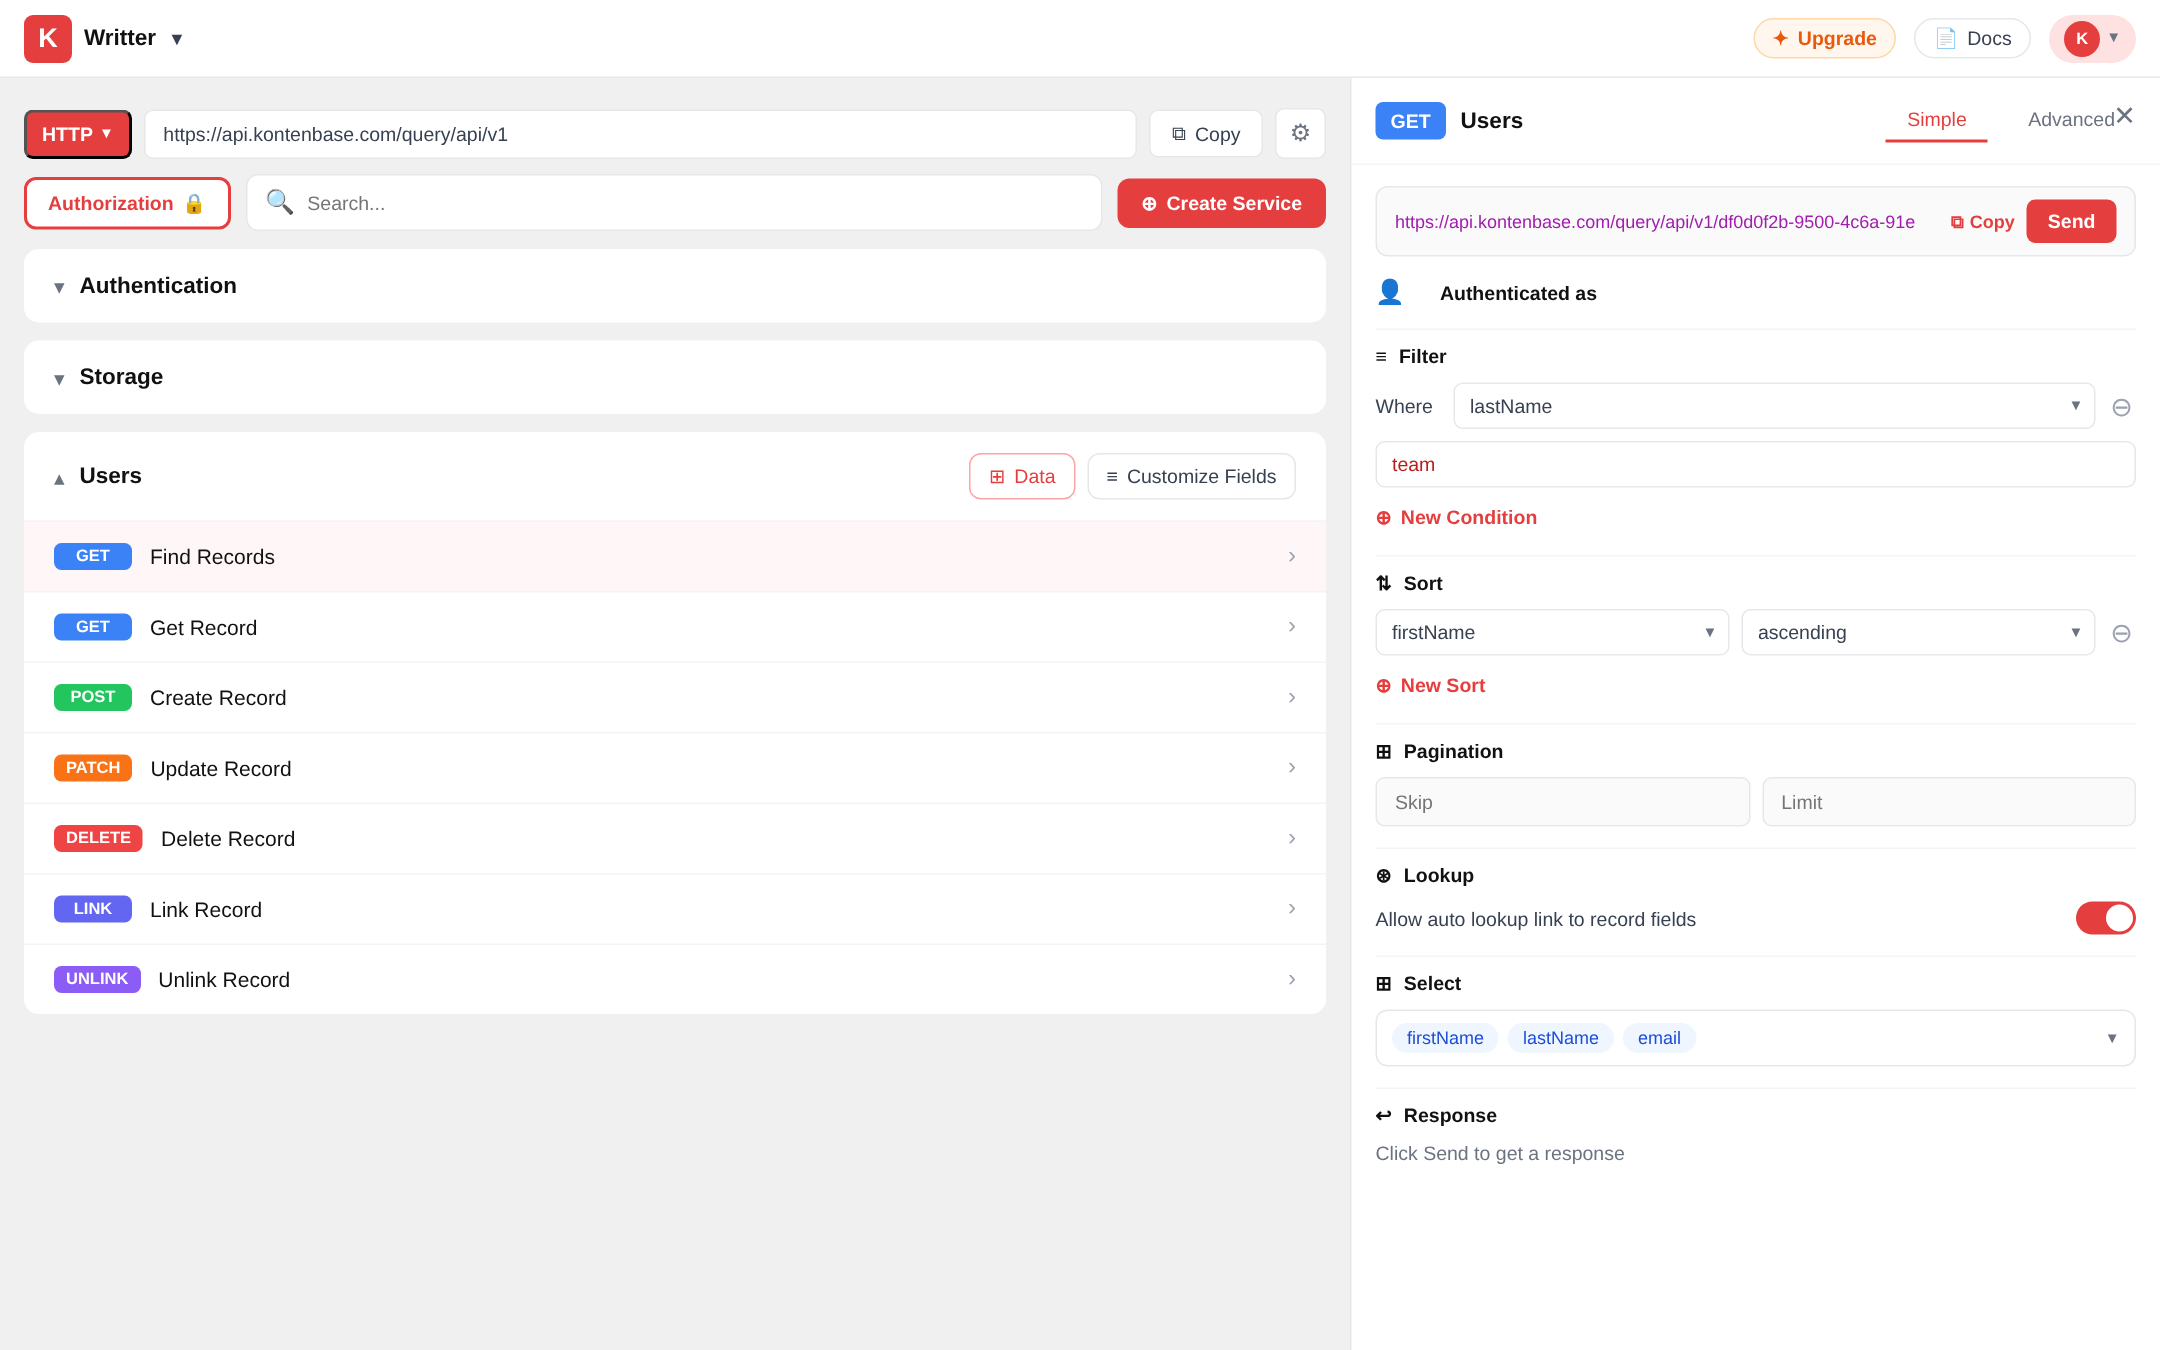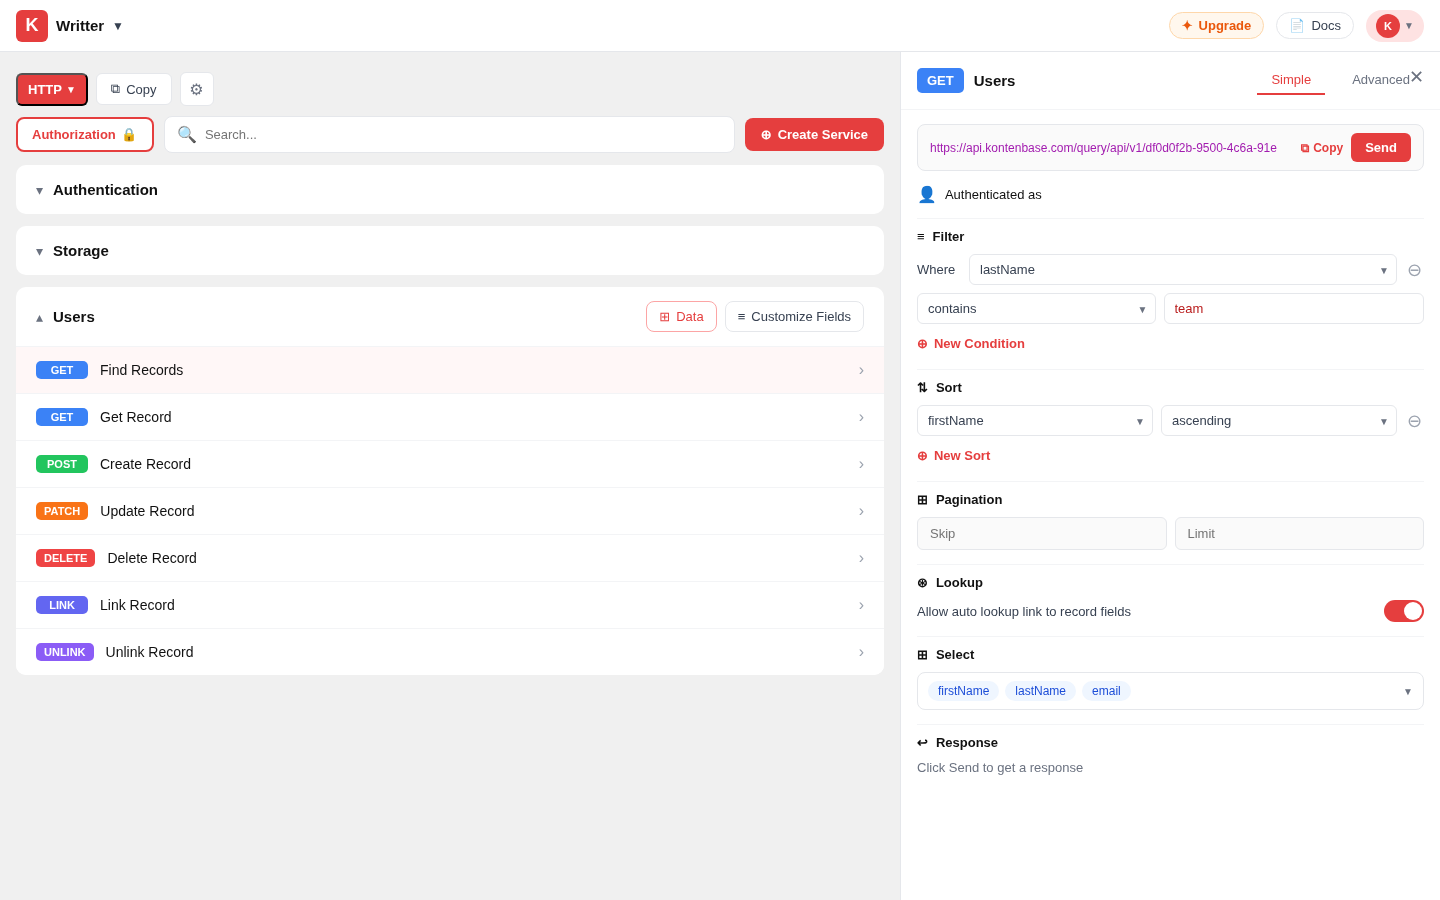--- a/index.html
+++ b/index.html
@@ -224,21 +224,21 @@
       font-size: 12px; font-weight: 600; cursor: pointer; padding: 0;
     }
     .send-btn {
       background: #e53e3e; color: white;
       border: none; border-radius: 6px;
       padding: 7px 14px; font-size: 13px; font-weight: 700; cursor: pointer;
     }
 
     .auth-section { margin-bottom: 14px; }
     .auth-label { display: flex; align-items: center; gap: 8px; margin-bottom: 8px; }
-    .auth-label-text { font-size: 13px; font-weight: 400; color: #111; }
+    .auth-label-text { font-size: 13px; font-weight: 700; color: #111; margin-left: 15px; }
     .auth-dropdown {
       width: 100%; padding: 8px 12px;
       border: 1px solid #e5e7eb; border-radius: 8px;
       font-size: 13px; color: #374151; background: #fff;
       appearance: none; cursor: pointer;
     }
     .dropdown-wrapper { position: relative; }
     .dropdown-wrapper::after {
       content: '▼'; position: absolute; right: 12px; top: 50%; transform: translateY(-50%);
       font-size: 10px; color: #6b7280; pointer-events: none;
@@ -371,20 +371,21 @@
 <div class="main-layout">
 
   <div class="left-panel">
 
     <div class="url-bar-container">
       <div class="url-row">
         <button class="http-badge">
           <span>HTTP</span>
           <span style="font-size:10px;">▼</span>
         </button>
+        <input class="url-input" type="text" value="https://api.kontenbase.com/query/api/v1" style="">
         <button class="copy-btn">
           <span>⧉</span>
           <span>Copy</span>
         </button>
         <div class="gear-btn">
           <span>⚙</span>
         </div>
       </div>
       <div class="action-row">
         <button class="auth-btn">
@@ -536,25 +537,20 @@
           <span class="where-label">Where</span>
           <div class="field-dropdown-wrapper">
             <select class="field-dropdown">
               <option>lastName</option>
             </select>
           </div>
           <span class="remove-btn">⊖</span>
         </div>
 
         <div class="condition-row">
-          <div class="condition-select-wrapper">
-            <select class="condition-select">
-              <option>contains</option>
-            </select>
-          </div>
           <input class="value-input" type="text" value="team" style="">
         </div>
         <button class="new-condition-btn">
           <span>⊕</span>
           <span>New Condition</span>
         </button>
       </div>
 
       <div class="divider"></div>
 

